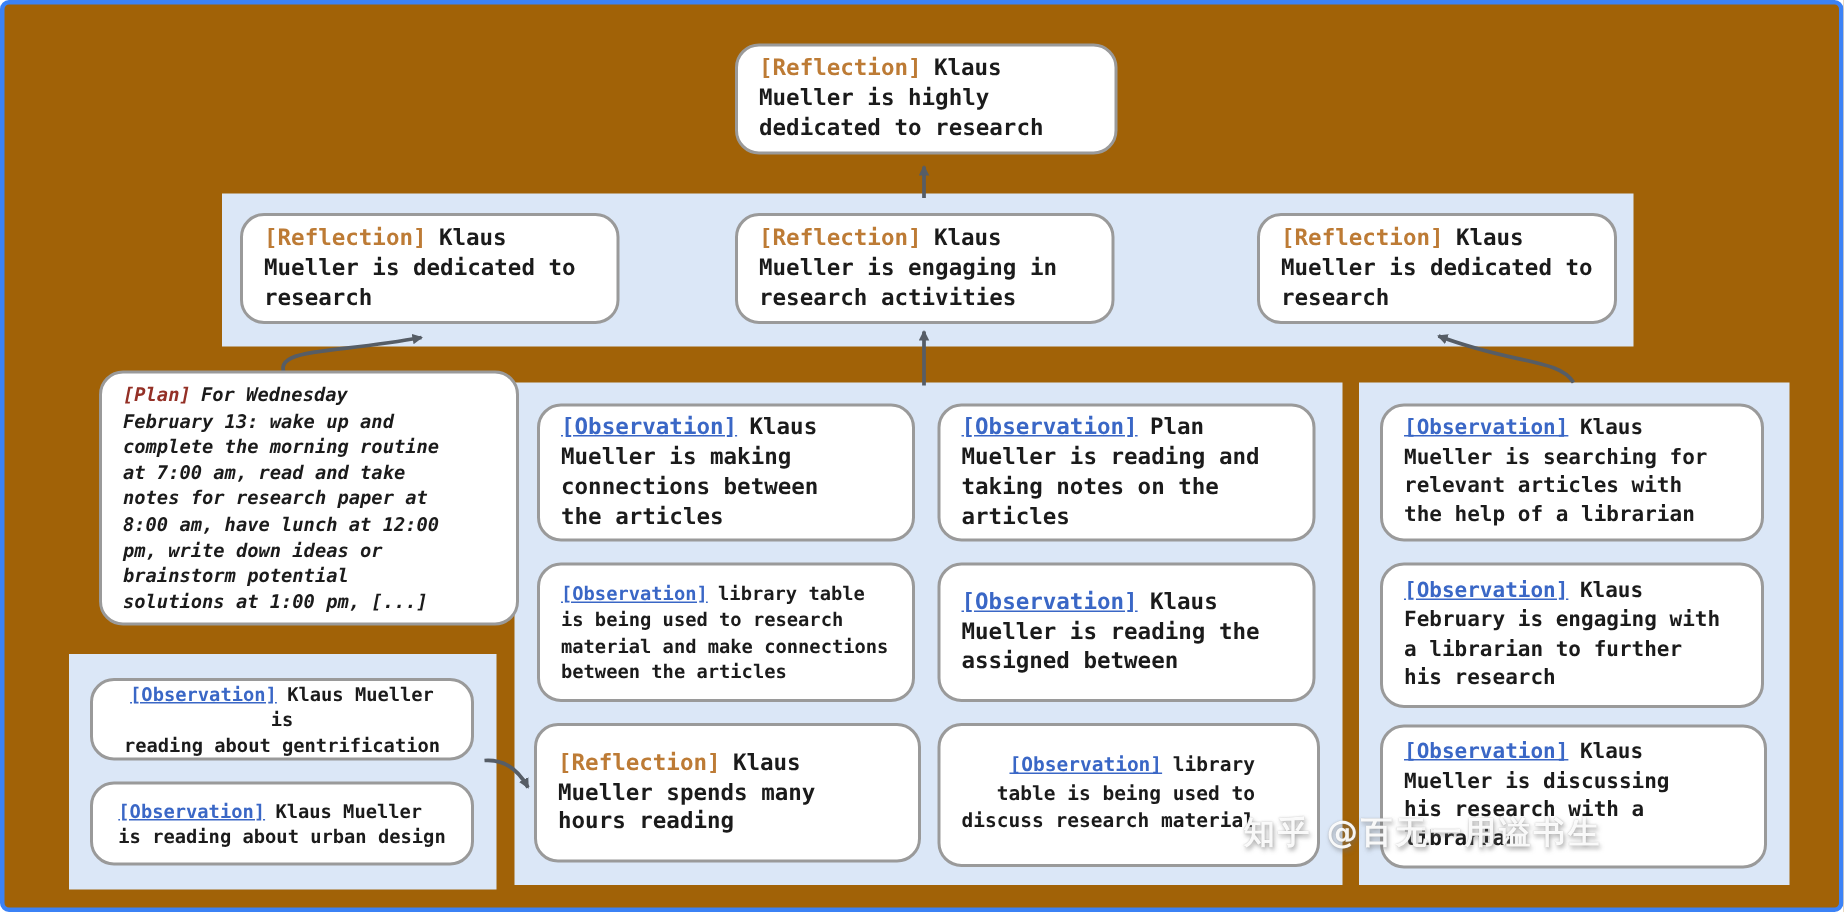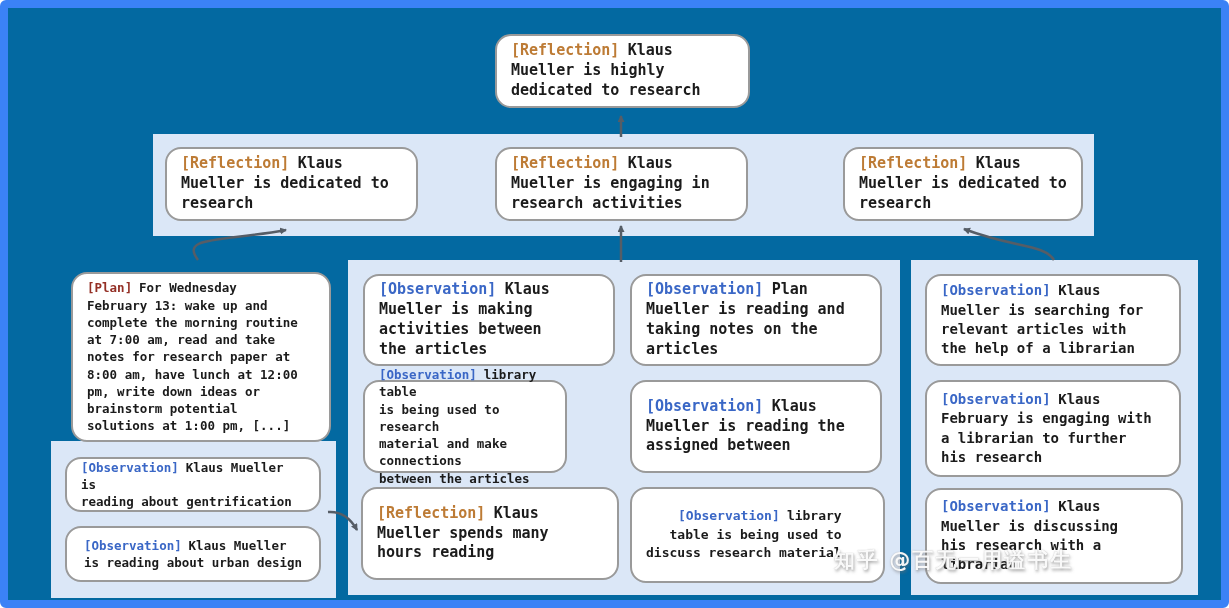--- a/index.html
+++ b/index.html
@@ -1,22 +1,22 @@
 <!DOCTYPE html>
 <html><head>
 <meta charset="utf-8">
 <style>
   html, body { margin: 0; padding: 0; background: #ffffff; }
   .frame {
     position: relative;
     width: 1229px; height: 608px;
     box-sizing: border-box;
-    border: 8px solid #3b82f6;
+    border: 3px solid #3b82f6;
     border-radius: 6px;
-    background: #0369a1;
+    background: #a16207;
     overflow: hidden;
     font-family: "DejaVu Sans Mono", "Liberation Mono", monospace;
   }
   .panel {
     position: absolute;
     background: #dbe7f7;
   }
   .node {
     position: absolute;
     background: #ffffff;
@@ -25,21 +25,21 @@
     box-sizing: border-box;
     display: flex;
     align-items: center;
     padding: 6px 14px;
     color: #1b1b1b;
     font-weight: bold;
   }
   .node .txt { white-space: pre-line; }
   .node .tag { margin-right: 0.55em; }
   .tag.reflection { color: #bd7b35; }
-  .tag.observation { color: #3a67c6; }
+  .tag.observation { color: #3a67c6; text-decoration: underline; }
   .tag.plan { color: #943026; }
   .fs15 { font-size: 15px; line-height: 1.32; }
   .fs14 { font-size: 14px; line-height: 1.38; }
   .fs13 { font-size: 13px; line-height: 1.42; text-align: right; }
   .fs12 { font-size: 12.5px; line-height: 1.38; }
   .arrows {
     position: absolute; left: 0; top: 0;
     width: 1229px; height: 608px;
     pointer-events: none;
   }
@@ -94,48 +94,48 @@
     <div class="node-inner"><span class="tag reflection">[Reflection]</span><span class="txt">Klaus
 Mueller is engaging in
 research activities</span></div>
   </div>
   <div class="node fs15" style="left:835px; top:139px; width:240px; height:74px;">
     <div class="node-inner"><span class="tag reflection">[Reflection]</span><span class="txt">Klaus
 Mueller is dedicated to
 research</span></div>
   </div>
 
-  <div class="node fs12" style="left:63px; top:264px; width:260px; height:170px;">
+  <div class="node fs12" style="left:63px; top:244px; width:280px; height:170px;font-style:italic;">
     <div class="node-inner"><span class="tag plan">[Plan]</span><span class="txt">For Wednesday
 February 13: wake up and
 complete the morning routine
 at 7:00 am, read and take
 notes for research paper at
 8:00 am, have lunch at 12:00
 pm, write down ideas or
 brainstorm potential
 solutions at 1:00 pm, [...]</span></div>
   </div>
 
-  <div class="node fs12" style="left:57px; top:449px; width:256px; height:55px;">
+  <div class="node fs12" style="left:57px; top:449px; width:256px; height:55px;text-align:center;">
     <div class="node-inner"><span class="tag observation">[Observation]</span><span class="txt">Klaus Mueller is
 reading about gentrification</span></div>
   </div>
   <div class="node fs12" style="left:57px; top:518px; width:256px; height:56px;justify-content:center;">
     <div class="node-inner"><span class="tag observation">[Observation]</span><span class="txt">Klaus Mueller
 is reading about urban design</span></div>
   </div>
 
   <div class="node fs15" style="left:355px; top:266px; width:252px; height:92px;">
     <div class="node-inner"><span class="tag observation">[Observation]</span><span class="txt">Klaus
 Mueller is making
-activities between
+connections between
 the articles</span></div>
   </div>
-  <div class="node fs12" style="left:355px; top:372px; width:204px; height:93px;justify-content:flex-end;">
+  <div class="node fs12" style="left:355px; top:372px; width:252px; height:93px;">
     <div class="node-inner"><span class="tag observation">[Observation]</span><span class="txt">library table
 is being used to research
 material and make connections
 between the articles</span></div>
   </div>
   <div class="node fs15" style="left:353px; top:479px; width:258px; height:93px;">
     <div class="node-inner"><span class="tag reflection">[Reflection]</span><span class="txt">Klaus
 Mueller spends many
 hours reading</span></div>
   </div>

